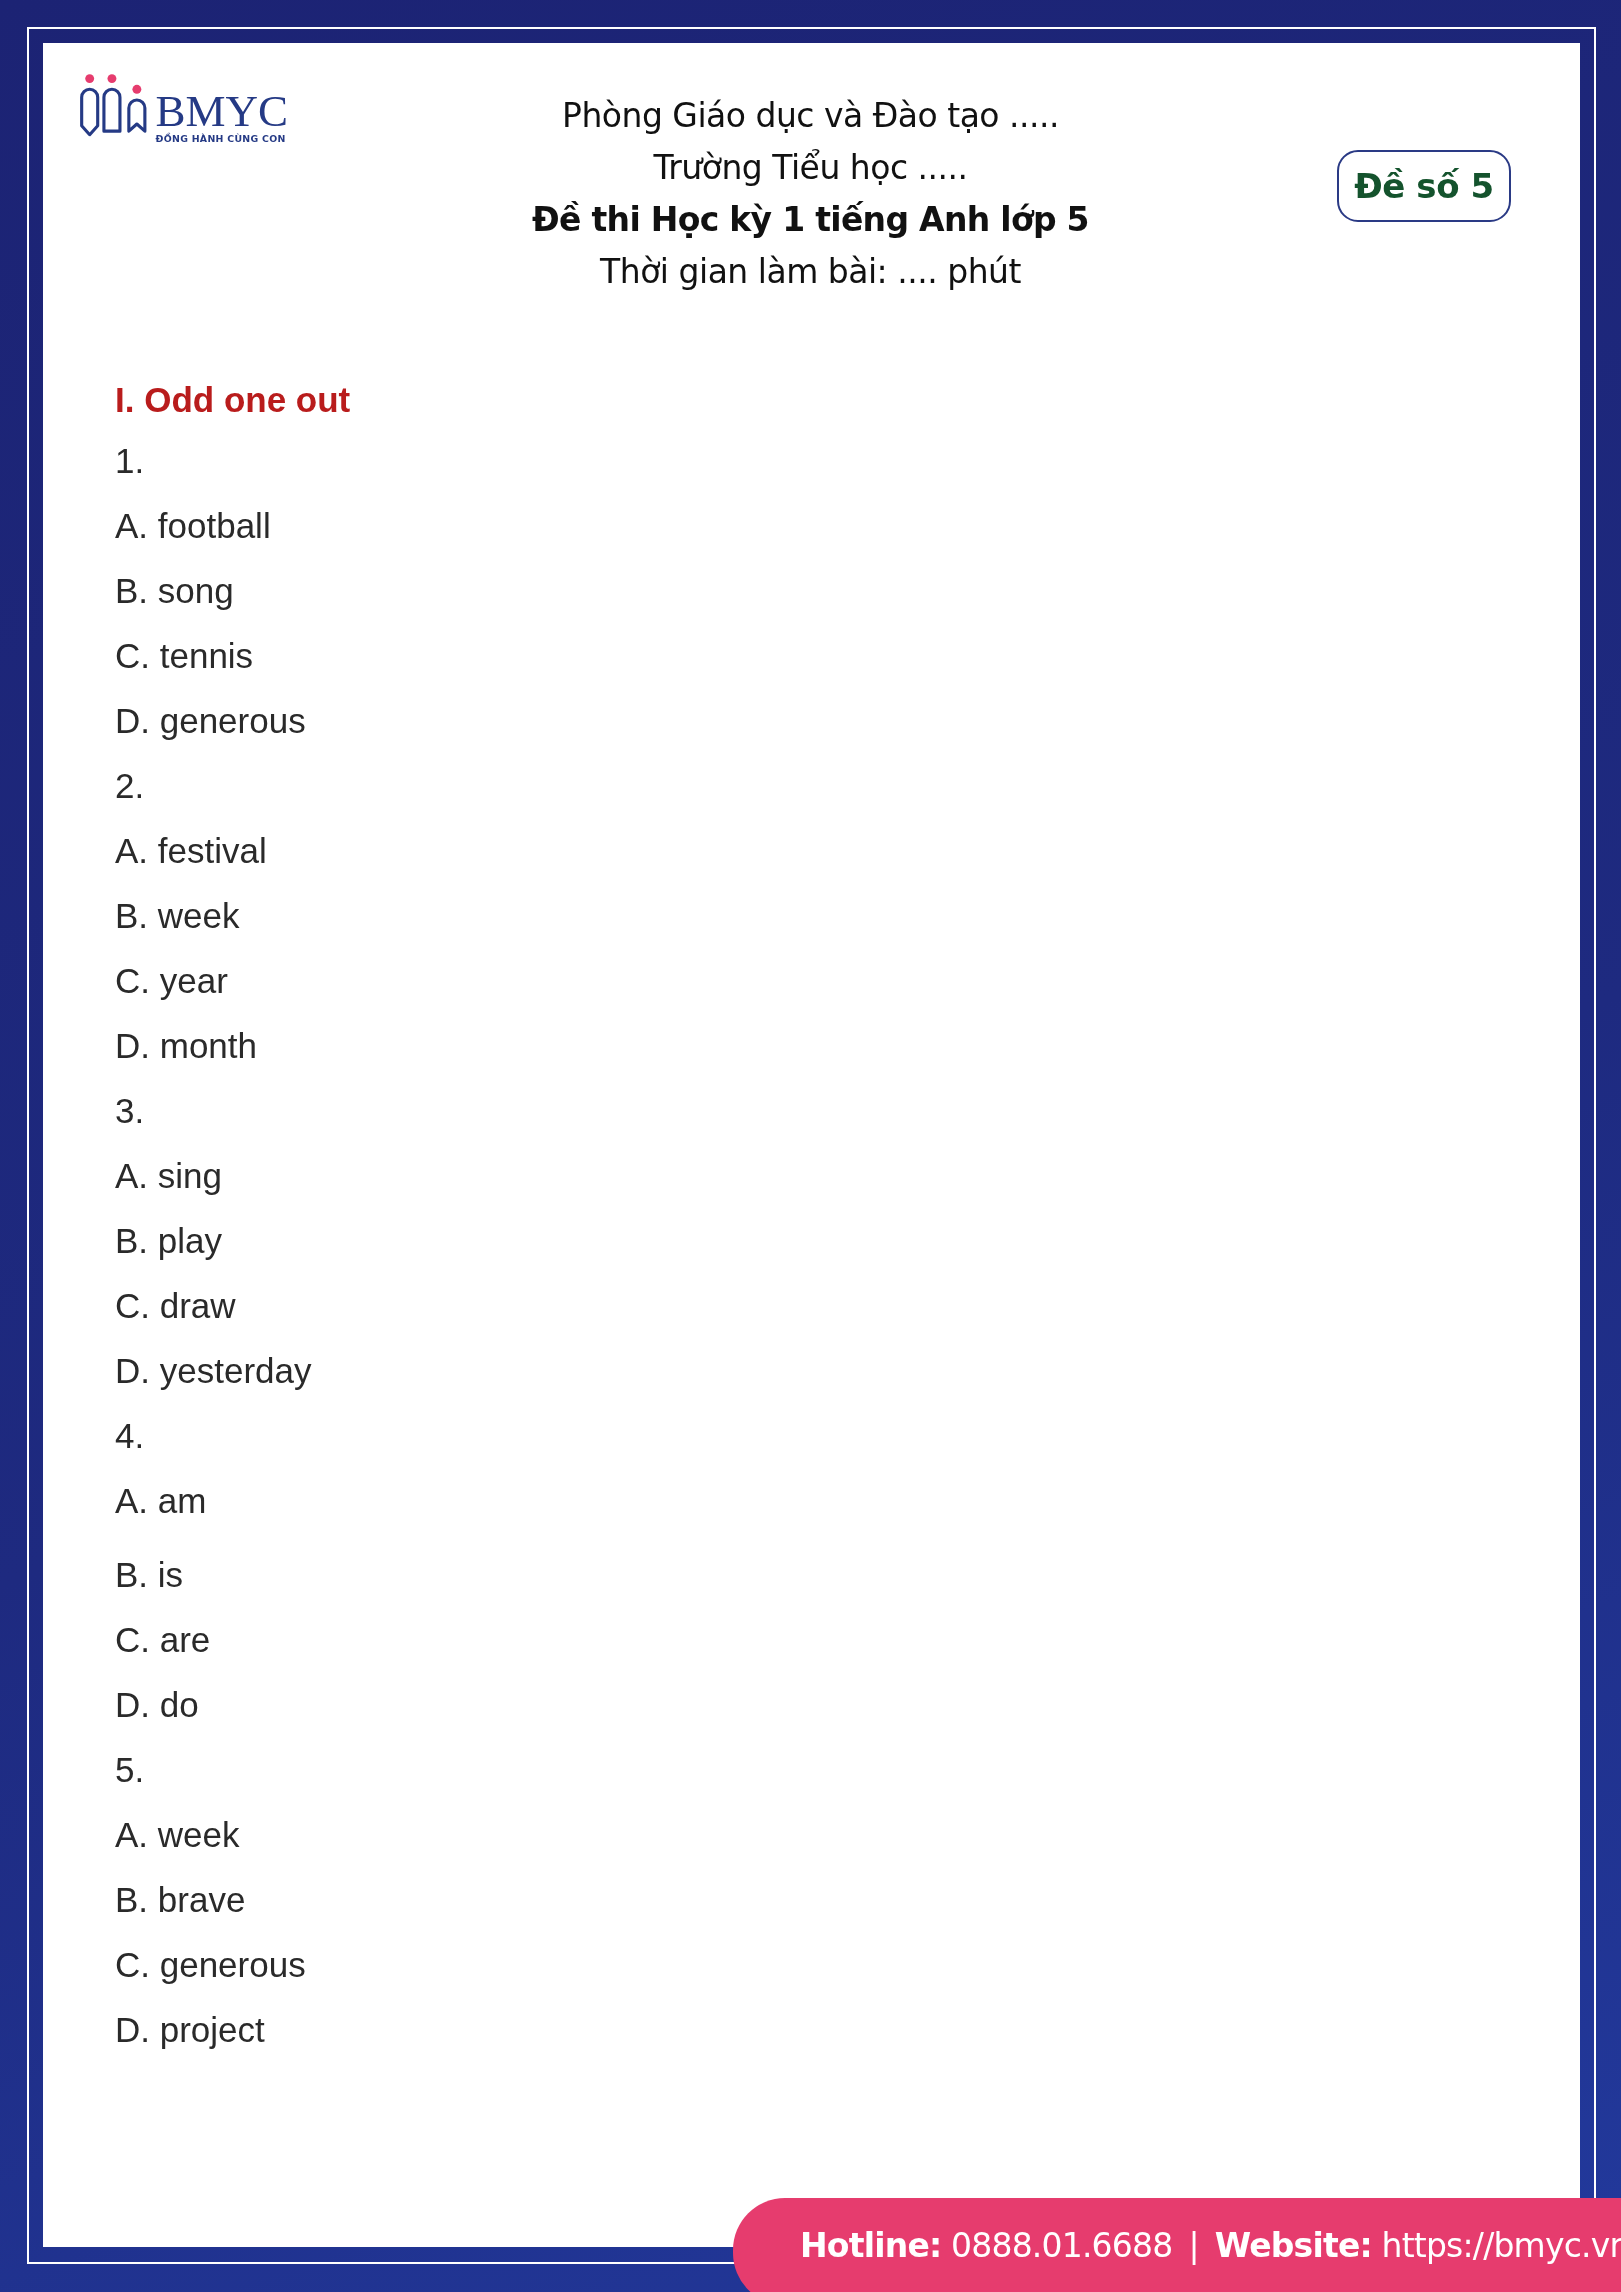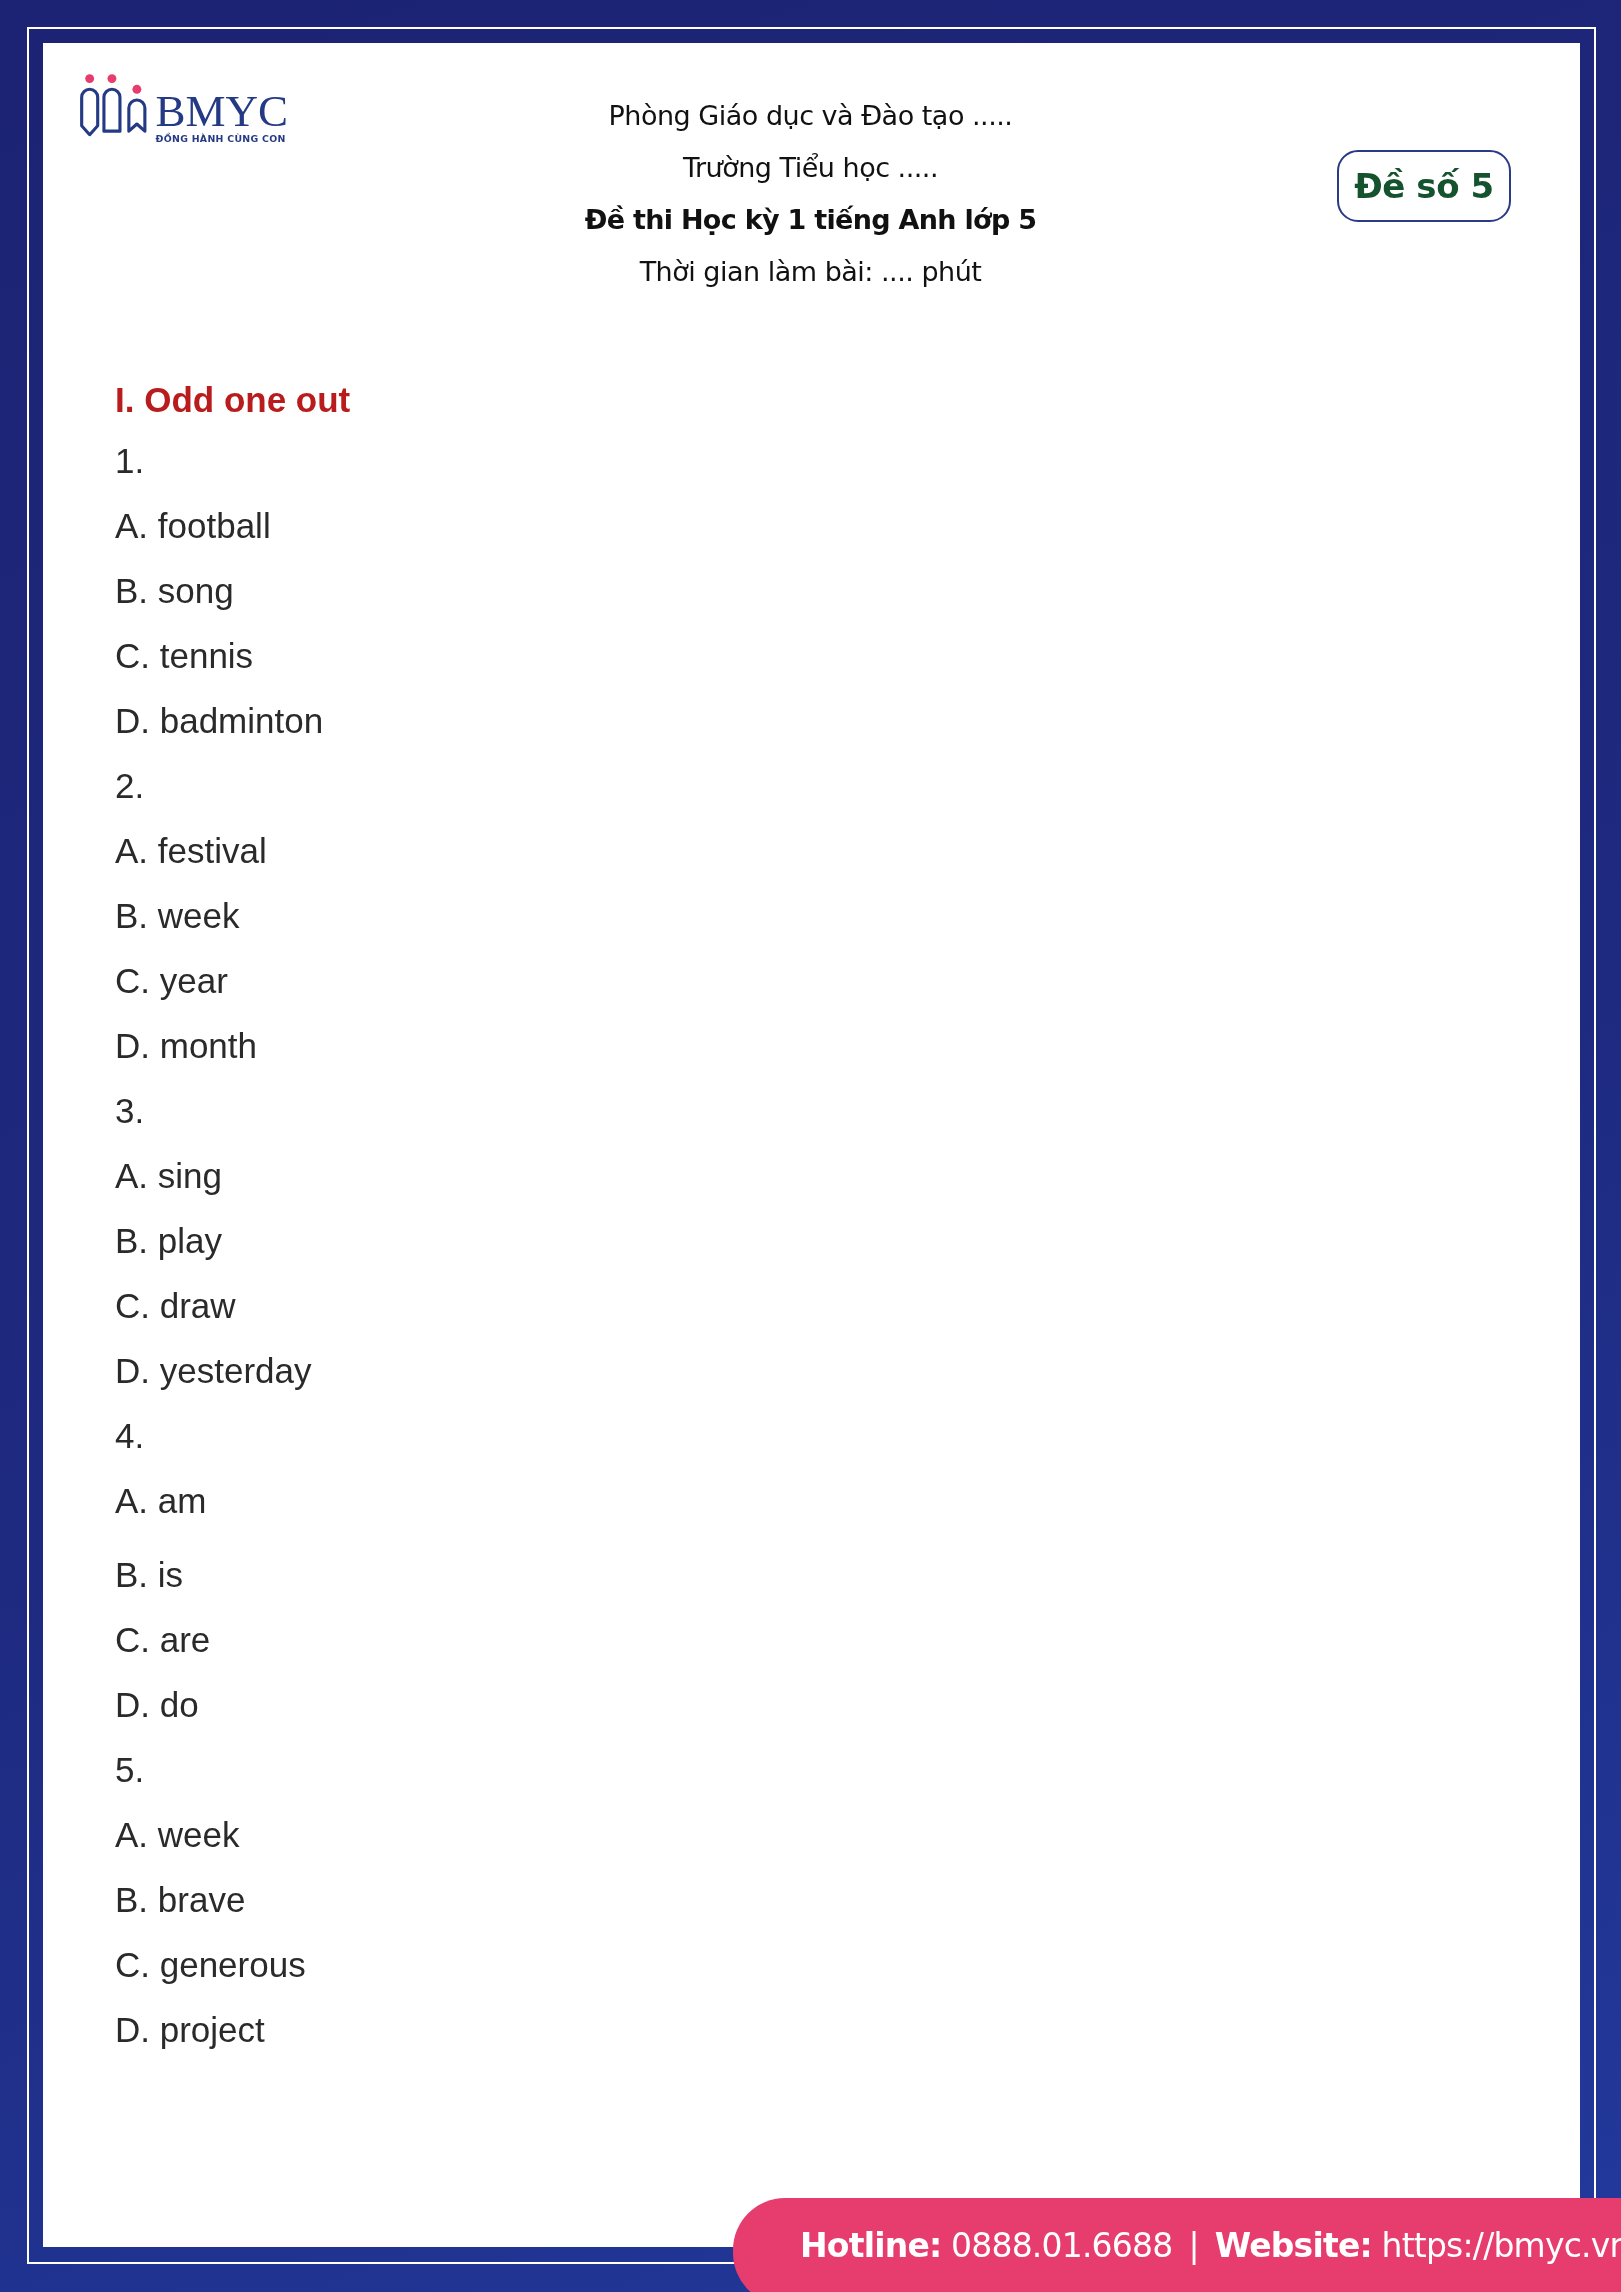--- a/index.html
+++ b/index.html
@@ -40,21 +40,21 @@
     }
     
     .header {
       position: absolute;
       left: 0; width: 1621px; top: 90px;
       text-align: center;
       font-family: "DejaVu Sans", sans-serif;
       color: #111;
     }
     .header .line {
-      font-size: 27px; line-height: 52px; height: 52px;
+      font-size: 33px; line-height: 52px; height: 52px;
       letter-spacing: -0.5px;
     }
     .header .line.bold { font-weight: bold; letter-spacing: -0.7px; }
     .badge {
       position: absolute;
       left: 1337px; top: 150px;
       width: 174px; height: 72px;
       border: 2.7px solid #2a3a85;
       border-radius: 21px;
       display: flex; align-items: center; justify-content: center;
@@ -128,21 +128,21 @@
 <div class="badge">Đề số 5</div>
 
 <div class="content">
   <div class="section-title">I. Odd one out</div>
 
   <div>
     <div class="q-num">1.</div>
     <div class="opt">A. football</div>
     <div class="opt">B. song</div>
     <div class="opt">C. tennis</div>
-    <div class="opt">D. badminton</div>
+    <div class="opt">D. generous</div>
   </div>
 
   <div>
     <div class="q-num">2.</div>
     <div class="opt">A. festival</div>
     <div class="opt">B. week</div>
     <div class="opt">C. year</div>
     <div class="opt">D. month</div>
   </div>
 

